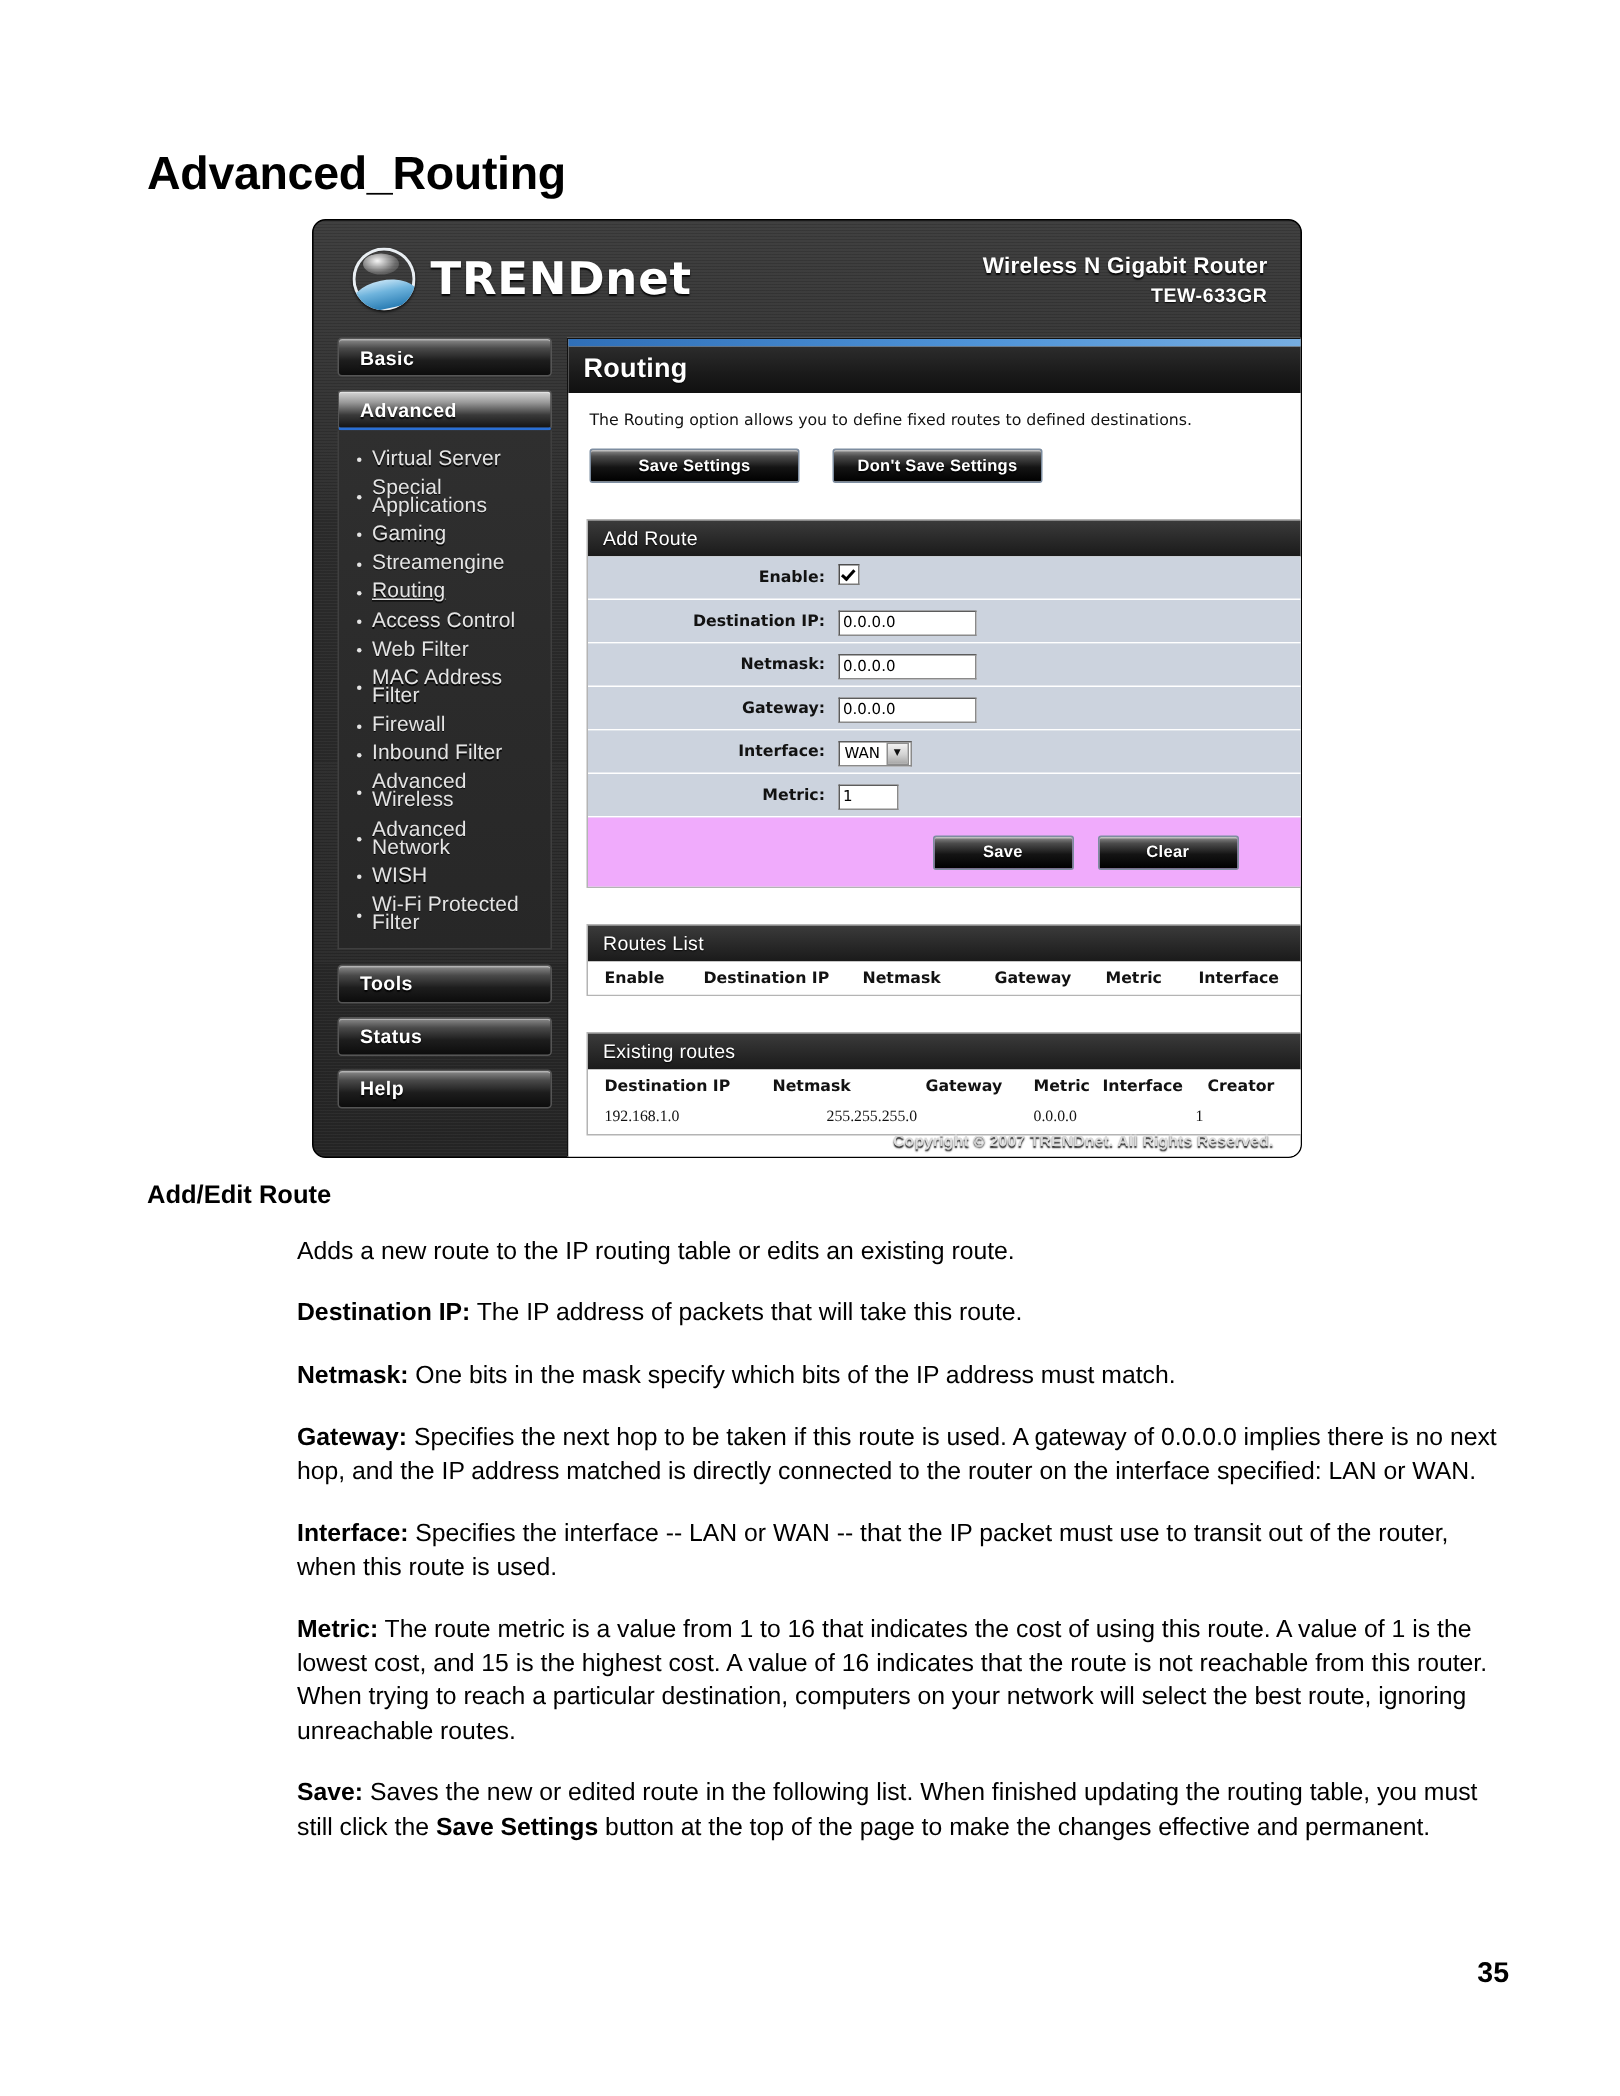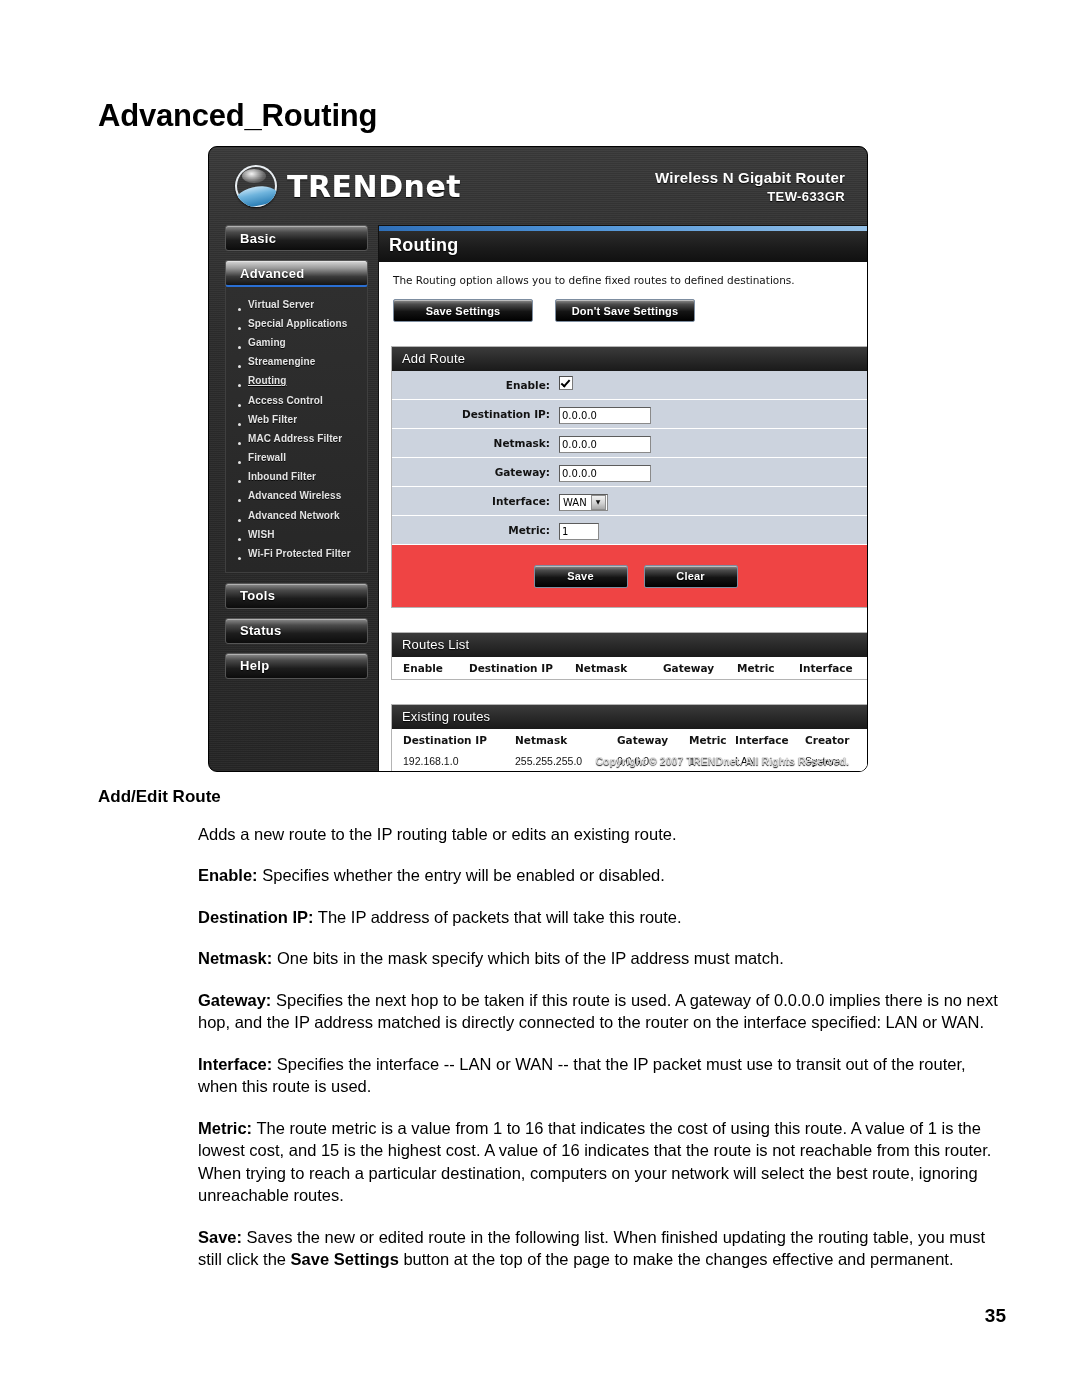--- a/index.html
+++ b/index.html
@@ -156,24 +156,24 @@
   .submenu {
     border-left: 1px solid #3f3f3f;
     border-right: 1px solid #3f3f3f;
     border-bottom: 1px solid #3f3f3f;
     padding: 8px 4px 8px 10px;
     margin-bottom: 10px;
     background: linear-gradient(180deg, #2f2f2f 0%, #272727 100%);
   }
   .submenu-item {
     display: flex;
-    align-items: flex-end;
+    align-items: center;
     color: #e4e4e4;
-    font-size: 10px;
-    font-weight: bold;
+    font-size: 14px;
+    font-weight: normal;
     line-height: 12px;
     padding: 3.6px 0;
     letter-spacing: 0.1px;
     text-shadow: 0 1px 0 rgba(0,0,0,0.8);
   }
   .submenu-item .dot {
     width: 3px;
     height: 3px;
     border-radius: 50%;
     background: #e4e4e4;
@@ -338,22 +338,22 @@
     background: linear-gradient(180deg, #f2f2f2 0%, #d2d2d2 55%, #a8a8a8 100%);
     border: 1px solid #8e8e8e;
     display: flex;
     align-items: center;
     justify-content: center;
     font-size: 6px;
     line-height: 1;
     color: #111;
   }
   .form-foot {
-    background: #ef4444;
-    height: 62px;
+    background: #f0abfc;
+    height: 46px;
     display: flex;
     align-items: center;
     justify-content: center;
     gap: 16px;
   }
   .form-foot .dark-btn { min-width: 72px; }
 
   
   .tbl-head {
     display: flex;
@@ -363,21 +363,22 @@
     color: #121212;
     padding: 5px 0 5px 0;
     font-family: "DejaVu Sans", sans-serif;
   }
   .tbl-row {
     display: flex;
     background: #ffffff;
     font-size: 10.5px;
     color: #121212;
     padding: 4px 0 6px 0;
-    font-family: Liberation Sans, sans-serif;
+    font-family: Liberation Serif, serif;
+    gap: 36px;
   }
   .c1 { width: 66px; padding-left: 11px; }
   .c2 { width: 106px; }
   .c3 { width: 88px; }
   .c4 { width: 74px; }
   .c5 { width: 62px; }
   .c6 { width: 80px; }
   .e1 { width: 112px; padding-left: 11px; }
   .e2 { width: 102px; }
   .e3 { width: 72px; }
@@ -611,21 +612,20 @@
   </div>
 
   <div class="copyright">Copyright © 2007 TRENDnet. All Rights Reserved.</div>
 </div>
 
 <div class="prose">
   <h2>Add/Edit Route</h2>
 
   <p>Adds a new route to the IP routing table or edits an existing route.</p>
 
-  <p><b>Enable:</b><span> Specifies whether the entry will be enabled or disabled.</span></p>
 
   <p><b>Destination IP:</b><span> The IP address of packets that will take this route.</span></p>
 
   <p><b>Netmask:</b><span> One bits in the mask specify which bits of the IP address must match.</span></p>
 
   <p><b>Gateway:</b><span> Specifies the next hop to be taken if this route is used. A gateway of 0.0.0.0 implies there is no next hop, and the IP address matched is directly connected to the router on the interface specified: LAN or WAN.</span></p>
 
   <p><b>Interface:</b><span> Specifies the interface -- LAN or WAN -- that the IP packet must use to transit out of the router, when this route is used.</span></p>
 
   <p><b>Metric:</b><span> The route metric is a value from 1 to 16 that indicates the cost of using this route. A value of 1 is the lowest cost, and 15 is the highest cost. A value of 16 indicates that the route is not reachable from this router. When trying to reach a particular destination, computers on your network will select the best route, ignoring unreachable routes.</span></p>

